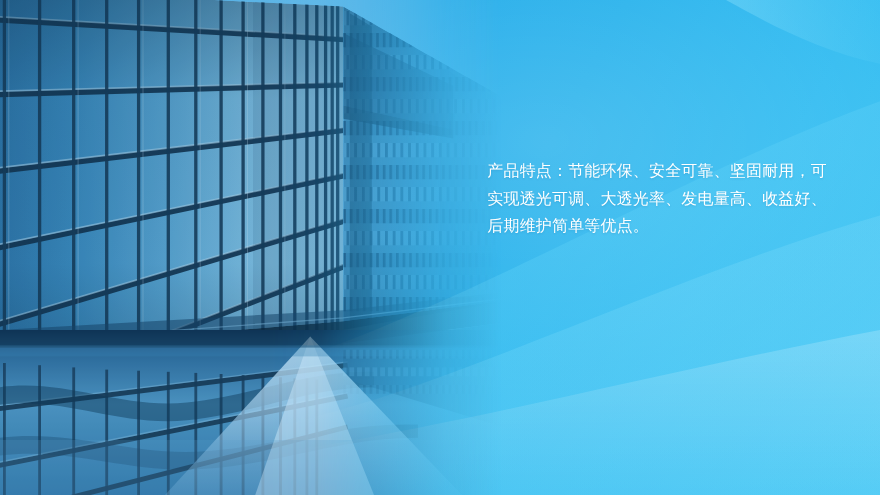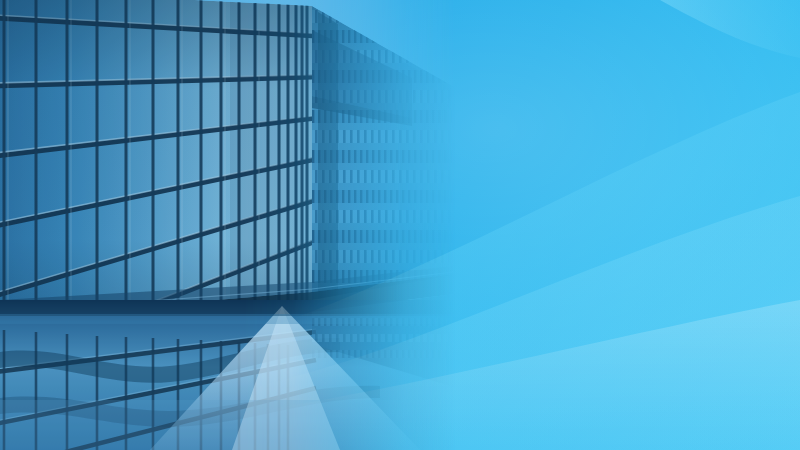--- a/index.html
+++ b/index.html
@@ -351,15 +351,16 @@
         <rect x="0" y="314" width="470" height="10" fill="#3d7aa8" opacity="0.35"></rect>
 
         <rect x="0" y="400" width="470" height="50" fill="#5e9cc6" opacity="0.20"></rect>
       </g>
 
       <rect x="0" y="0" width="470" height="450" fill="#1fa8e8" opacity="0.10"></rect>
     </svg>
   </div>
 
   <div class="copy">
+    <p class="subcopy">产品特点：节能环保、安全可靠、坚固耐用，可实现透光可调、大透光率、发电量高、收益好、后期维护简单等优点。</p>
   </div>
 
 </div>
 
 </body></html>

